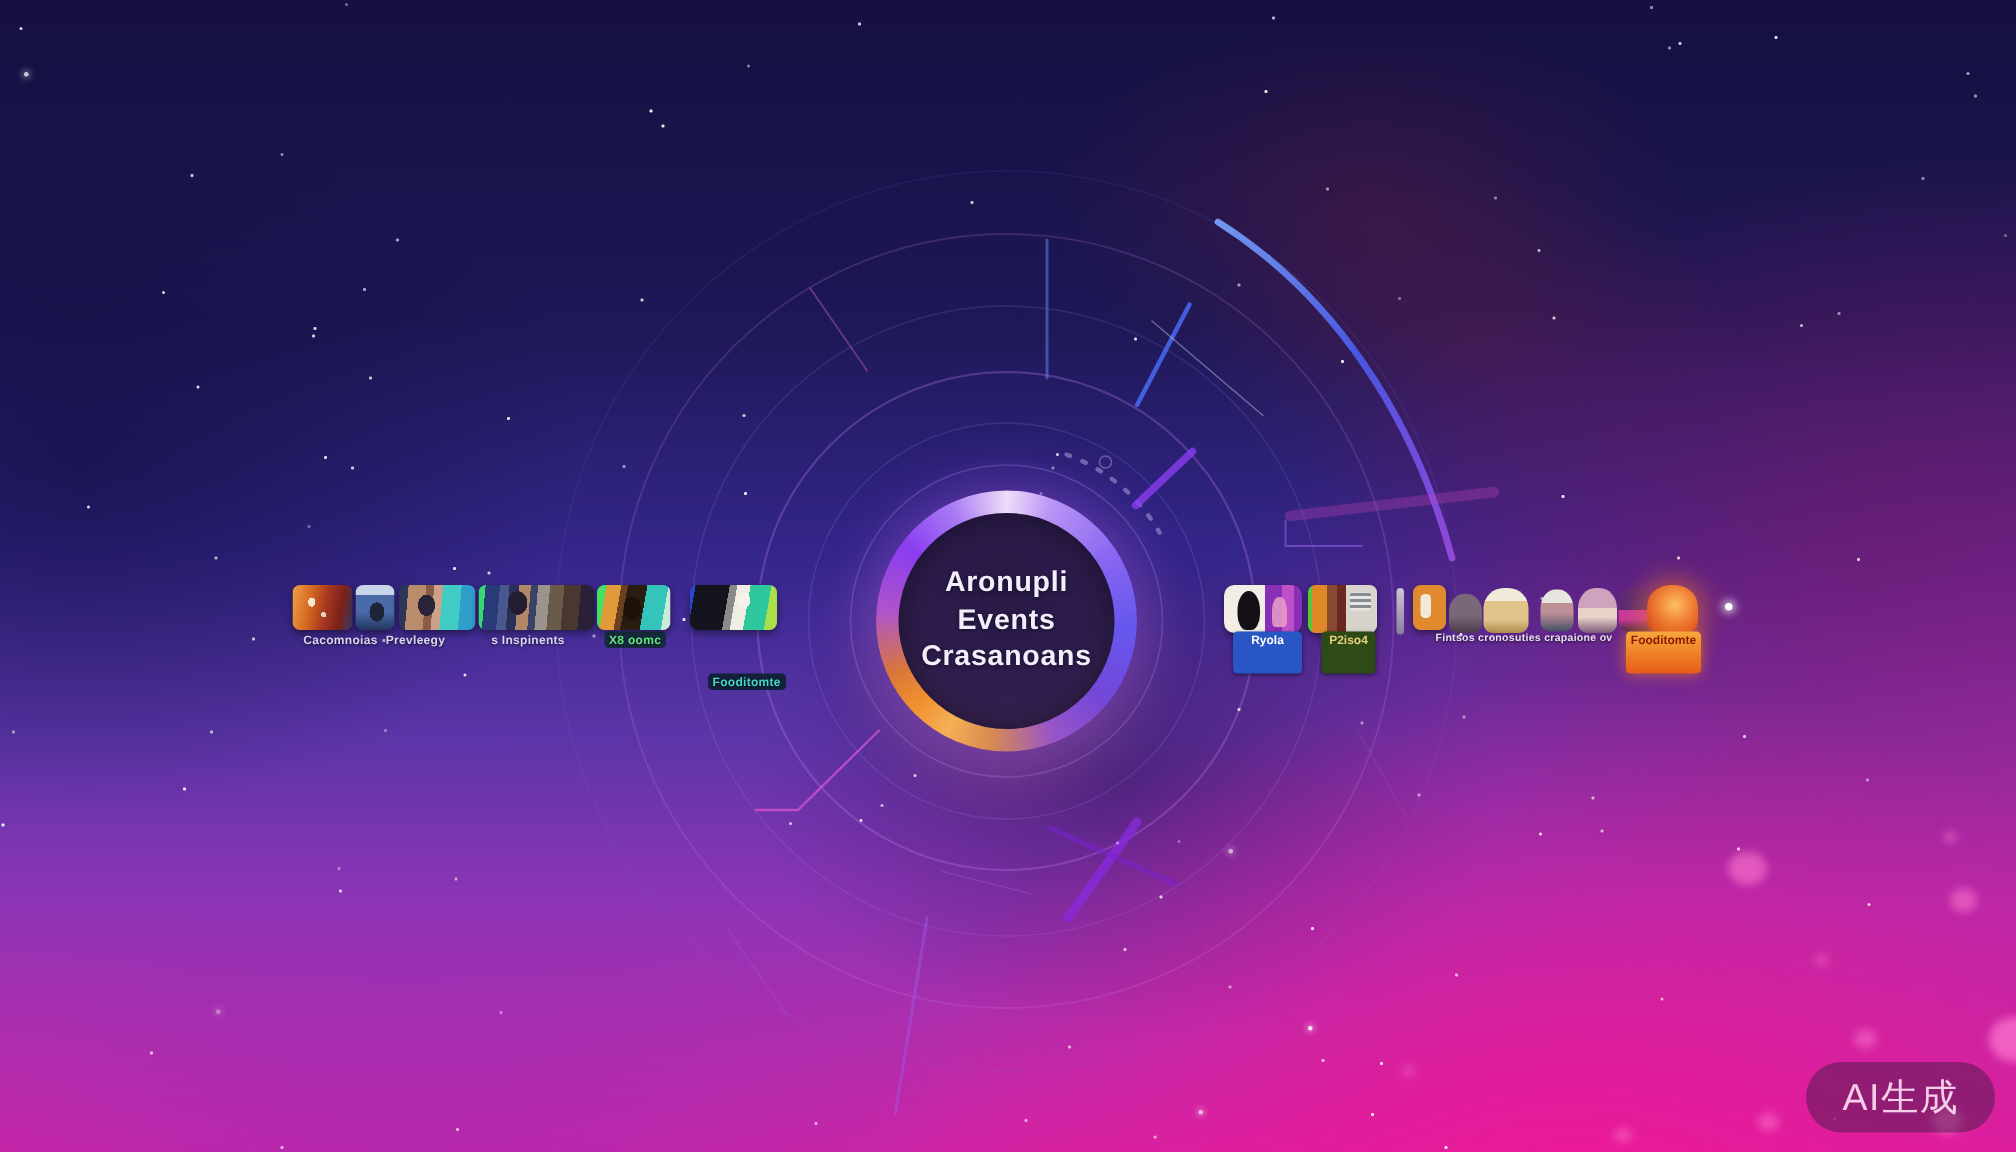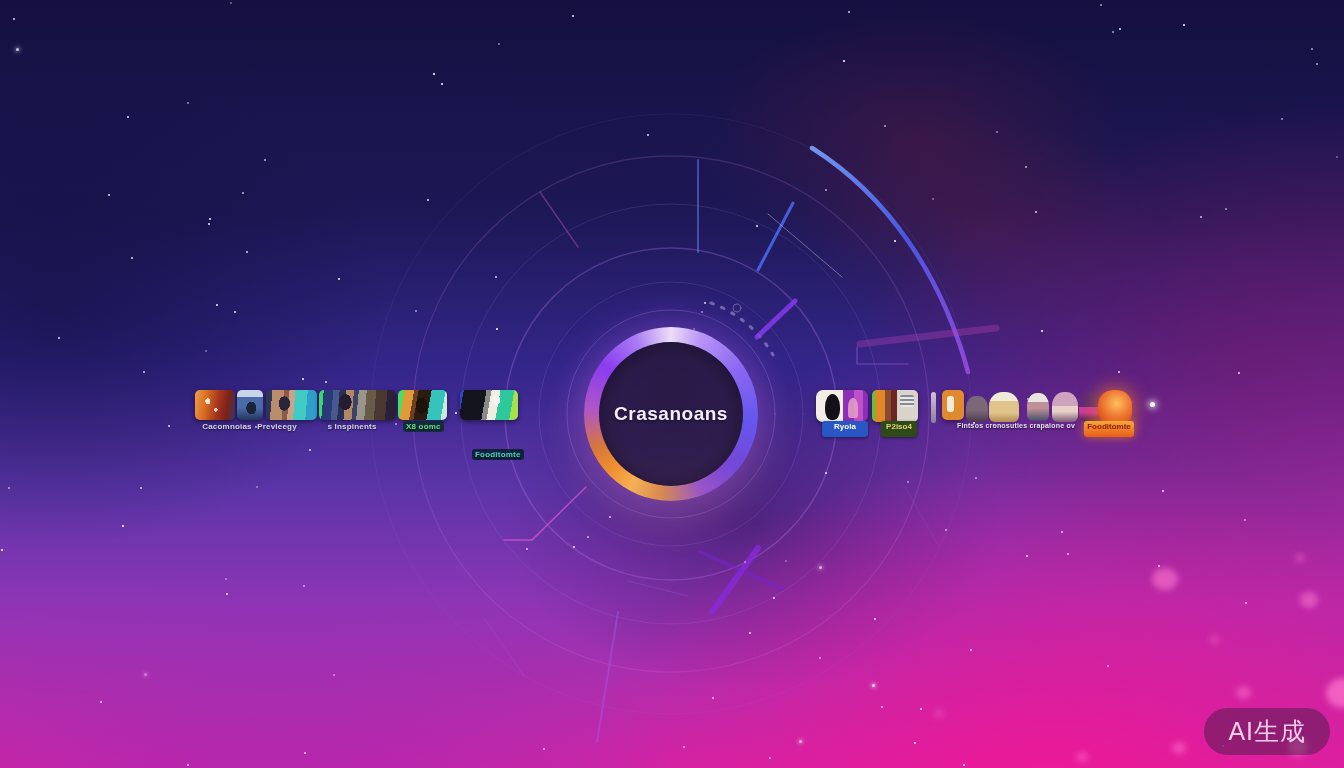--- a/index.html
+++ b/index.html
@@ -83,21 +83,21 @@
   .b6{left:1098px;top:390px;width:34px;height:32px;border-radius:45% 45% 8px 8px;
       background:radial-gradient(circle at 55% 42%, #ffc060 0%, #f08038 45%, #e05820 75%, #a03018 100%);
       box-shadow:0 0 16px 4px rgba(240,120,40,.55);}
 
   
   .cap{position:absolute;top:422px;height:11px;font-size:8px;font-weight:700;letter-spacing:.2px;
       color:#d8d6ee;text-align:center;white-space:nowrap;text-shadow:0 1px 2px rgba(0,0,0,.7);}
   .chip{top:421px;border-radius:3px;padding:1px 3px;height:9px;line-height:9px;}
   .cap-green{color:var(--caption_green);background:rgba(10,42,42,.8);}
   .cap-teal{color:var(--caption_teal);background:rgba(8,30,42,.85);}
-  .badge{position:absolute;top:421px;height:16px;line-height:12px;border-radius:3px;font-size:8px;font-weight:700;
+  .badge{position:absolute;top:421px;height:28px;line-height:12px;border-radius:3px;font-size:8px;font-weight:700;
       text-align:center;white-space:nowrap;box-shadow:0 1px 3px rgba(0,0,0,.5);}
   .badge-ryola{left:822px;width:46px;background:var(--badge_blue);color:#fff;}
   .badge-green{left:881px;width:36px;background:var(--badge_green);color:var(--badge_green_text);}
   .badge-orange{left:1084px;width:50px;background:linear-gradient(180deg,var(--badge_orange_1),var(--badge_orange_2));
       color:var(--badge_orange_text);box-shadow:0 0 10px rgba(240,130,40,.7);}
   .strip-cap{left:948px;width:136px;font-size:7px;color:#e8e2f2;}
 
   .sparkle{position:absolute;left:1150px;top:402px;width:5px;height:5px;background:#fff;border-radius:50%;
       box-shadow:0 0 6px 2px rgba(255,255,255,.7);}
 
@@ -274,20 +274,21 @@
     <span class="bokeh" style="left: 1172px; top: 742px; width: 14px; height: 12px; opacity: 0.5;"></span>
     <span class="bokeh" style="left: 1076px; top: 752px; width: 12px; height: 10px; opacity: 0.45;"></span>
     <span class="bokeh" style="left: 1296px; top: 554px; width: 8px; height: 8px; opacity: 0.5;"></span>
     <span class="bokeh" style="left: 935px; top: 710px; width: 8px; height: 8px; opacity: 0.4;"></span>
     <span class="bokeh" style="left: 1210px; top: 636px; width: 9px; height: 8px; opacity: 0.45;"></span>
   </div>
 
 <div class="ring">
   <div class="ring-inner">
     <div class="ring-title">
+      <div>Aronupli Events</div>
       <div>Crasanoans</div>
     </div>
   </div>
 </div>
 
 <div>
   <div class="tile tl1"></div>
   <div class="tile tl2"></div>
   <div class="tile tl3"></div>
   <div class="tile tl4"></div>

